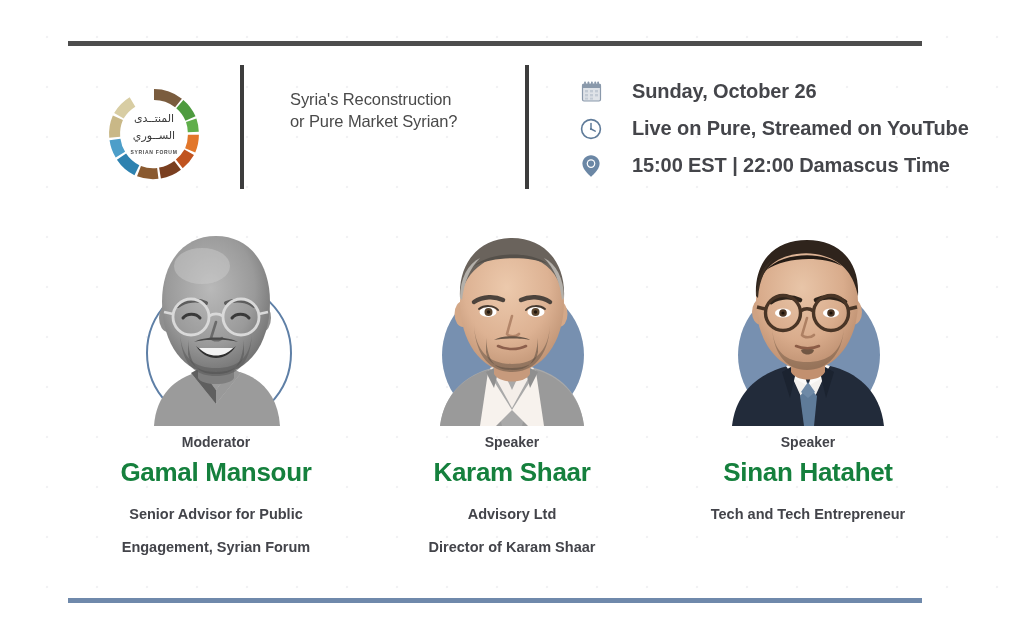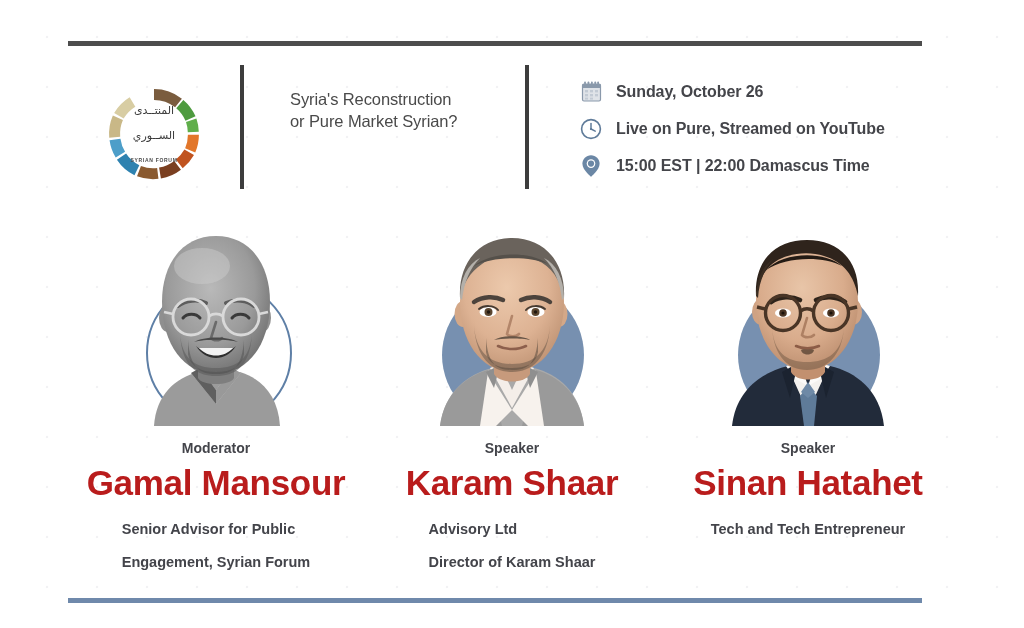--- a/index.html
+++ b/index.html
@@ -87,21 +87,21 @@
   #logo-wordmark {
     position: absolute;
     left: 0;
     top: 0;
     width: 100px;
     height: 92px;
     display: flex;
     flex-direction: column;
     align-items: center;
     justify-content: center;
-    gap: 12px;
+    gap: 4px;
     pointer-events: none;
   }
   .logo-ar {
     font-family: "DejaVu Sans", sans-serif;
     font-size: 11px;
     color: #3a3a3a;
     line-height: 1.15;
     direction: rtl;
     letter-spacing: 0.5px;
   }
@@ -141,22 +141,22 @@
   }
   .detail-icon {
     width: 30px;
     height: 30px;
     flex: 0 0 30px;
     display: flex;
     align-items: center;
     justify-content: center;
   }
   .detail-text {
-    margin-left: 10px;
-    font-size: 16px;
+    margin-left: 26px;
+    font-size: 20px;
     font-weight: bold;
     color: #44454a;
     white-space: nowrap;
     letter-spacing: -0.1px;
   }
 
   
   #speakers {
     position: absolute;
     left: 68px;
@@ -196,33 +196,33 @@
     left: 0;
     top: 0;
     width: 176px;
     height: 204px;
   }
 
   .role {
     font-size: 14px;
     font-weight: bold;
     color: #43444a;
-    margin-top: 8px;
+    margin-top: 2px;
   }
   .person-name {
-    font-size: 35px;
+    font-size: 26px;
     font-weight: bold;
-    color: #b91c1c;
+    color: #15803d;
     letter-spacing: -0.3px;
     margin-top: 7px;
     white-space: nowrap;
   }
   .person-title {
     margin-top: 10px;
-    text-align: left;
+    text-align: center;
     font-size: 14.5px;
     font-weight: bold;
     color: #43444a;
     line-height: 2.3;
   }
   .person-title .tline { display: block; white-space: nowrap; }
 </style>
 </head>
 <body>
 

